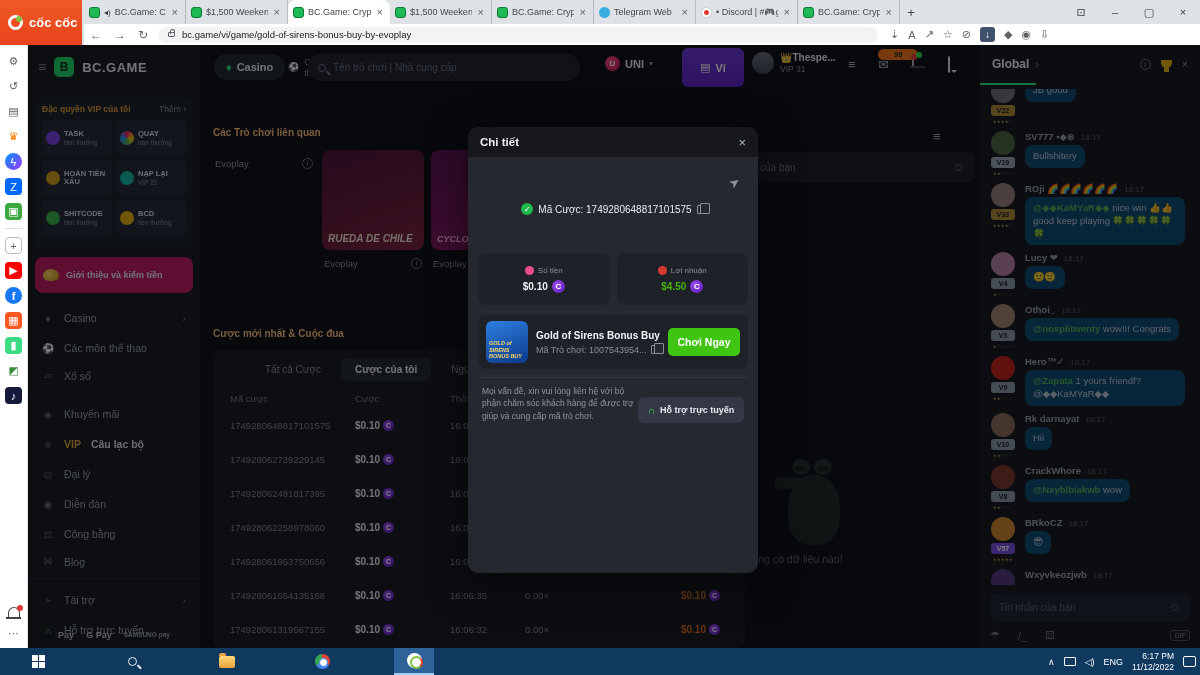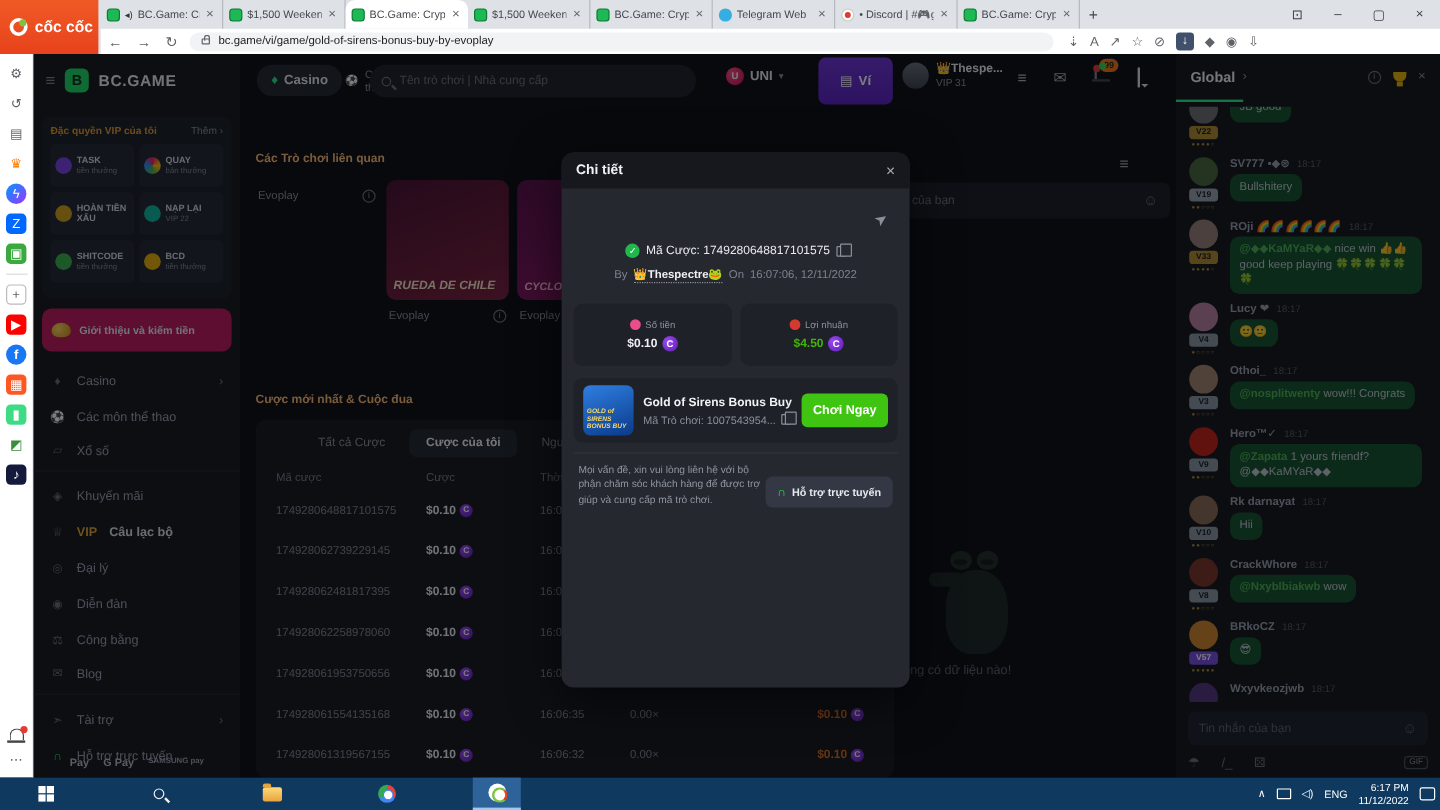--- a/index.html
+++ b/index.html
@@ -73,21 +73,21 @@
   .mag{width:8px;height:8px;border:1.5px solid #6b717c;border-radius:50%;position:relative;flex:none}
   .mag:after{content:"";position:absolute;left:7px;top:7px;width:5px;height:1.5px;background:#6b717c;transform:rotate(45deg)}
   #hcur{position:absolute;left:405px;top:11px;display:flex;align-items:center;gap:5px;color:#e3e6ec;font-size:11px;font-weight:bold}
   .unicoin{width:15px;height:15px;border-radius:50%;background:radial-gradient(circle at 35% 35%,#ff4f84,#c4094d);color:#fff;font-size:8px;display:flex;align-items:center;justify-content:center}
   #hwallet{position:absolute;left:482px;top:3px;width:62px;height:39px;background:linear-gradient(180deg,#6e33d5,#5b21c2);border-radius:6px;display:flex;align-items:center;justify-content:center;gap:5px;color:#fff;font-size:11px;font-weight:bold}
   #huser{position:absolute;left:552px;top:7px;display:flex;align-items:center;gap:6px}
   .hav{width:22px;height:22px;border-radius:50%;background:linear-gradient(180deg,#6a6f78,#3c4049)}
   #huser .un{color:#e8ebf0;font-size:10px;font-weight:bold;line-height:1.2}
   #huser .uv{color:#8a9099;font-size:8.5px}
   .hic{position:absolute;top:12px;color:#aab0ba;font-size:13px}
-  .badge99{position:absolute;left:716px;top:4px;background:#f97316;color:#0b2d14;font-size:7.5px;font-weight:bold;border-radius:7px;padding:1px 4px}
+  .badge99{position:absolute;left:678px;top:4px;background:#f97316;color:#0b2d14;font-size:7.5px;font-weight:bold;border-radius:7px;padding:1px 16px}
   .dotg{position:absolute;left:716px;top:7px;width:6px;height:6px;border-radius:50%;background:#2ddc4b}
   .bub{width:13px;height:10px;border:1.5px solid #d9dde4;border-radius:3px;position:relative}
   .bub:after{content:"";position:absolute;left:2px;bottom:-4px;border:3px solid transparent;border-top-color:#d9dde4}
   .h1{position:absolute;color:#fdba74;font-size:10px;font-weight:bold}
   .gcard{position:absolute;width:102px}
   .gimg{height:100px;border-radius:8px;display:flex;align-items:flex-end;padding:6px;font-weight:bold;font-style:italic;line-height:1.05}
   .gfoot{height:26px;display:flex;align-items:center;justify-content:space-between;color:#8a9099;font-size:9.5px;padding:0 2px}
   .icirc{width:11px;height:11px;border:1px solid #6a7078;border-radius:50%;font-size:7px;display:flex;align-items:center;justify-content:center;font-style:normal}
   #betpanel{position:absolute;left:13px;top:305px;width:532px;height:298px;background:#15171c;border-radius:8px}
   #bettabs{display:flex;gap:6px;padding:8px 10px 4px 38px}
@@ -128,21 +128,21 @@
   .cmsg{display:flex;gap:7px}
   .cmsg.clip{margin-top:-14px}
   .cleft{width:30px;display:flex;flex-direction:column;align-items:center;gap:2px;flex:none}
   .cav{width:24px;height:24px;border-radius:50%}
   .clvl{min-width:24px;padding:0 2px;height:11px;border-radius:3px;font-size:7px;font-weight:bold;display:flex;align-items:center;justify-content:center}
   .cstars{font-size:5px;color:#a8893a;letter-spacing:1px}
   .cright{flex:1;min-width:0}
   .cnrow{display:flex;align-items:baseline;gap:6px;height:14px}
   .cname{color:#9aa2ae;font-size:9.5px;font-weight:bold;white-space:nowrap;overflow:hidden}
   .ctime{color:#555c66;font-size:8px;flex:none}
-  .cbubble{background:#14532d;border-radius:8px;padding:5px 8px;font-size:9.5px;color:#c3c8d2;display:inline-block;max-width:160px;line-height:1.35;word-wrap:break-word}
+  .cbubble{background:#0c4a6e;border-radius:8px;padding:5px 8px;font-size:9.5px;color:#c3c8d2;display:inline-block;max-width:160px;line-height:1.35;word-wrap:break-word}
   .cmention{color:#4caf50;font-weight:bold}
   #chatinput{position:absolute;left:10px;top:548px;width:200px;height:28px;background:#1d2129;border-radius:6px;display:flex;align-items:center;padding:0 9px;color:#5b626e;font-size:10px}
   #chatinput .sm{margin-left:auto;font-size:12px}
   #chatbar{position:absolute;left:10px;top:584px;width:200px;display:flex;align-items:center;gap:18px;color:#6a7078;font-size:11px}
   #chatbar .gifb{margin-left:auto;border:1px solid #4a505a;border-radius:3px;font-size:7px;padding:1px 3px;color:#8a9099}
   
   #dim{position:absolute;left:0;top:0;width:1172px;height:603px;background:rgba(4,6,10,.52);z-index:40}
   #modal{position:absolute;left:440px;top:82px;width:290px;height:446px;background:#26282f;border-radius:10px;z-index:50;box-shadow:0 10px 40px rgba(0,0,0,.6);overflow:hidden}
   #mhead{height:30px;background:#17181d;display:flex;align-items:center;justify-content:space-between;padding:0 12px;border-radius:10px 10px 0 0}
   #mhead .mt{color:#f0f2f6;font-size:11.5px;font-weight:bold}
@@ -728,26 +728,20 @@
     <div id="mhead">
       <span class="mt">Chi tiết</span>
       <span class="mx">×</span>
     </div>
     <span id="mshare">➤</span>
     <div id="midrow">
       <span class="shieldok">✓</span>
       <span>Mã Cược: 1749280648817101575</span>
       <span class="cpy"></span>
     </div>
-    <div id="mbyrow">
-      <span>By</span>
-      <span class="mu">👑Thespectre🐸</span>
-      <span>On</span>
-      <span>16:07:06, 12/11/2022</span>
-    </div>
     <div id="mstats">
       <div class="scard">
         <span class="sl">
             <i class="sico" style="background:#e84f8a;border-radius:50%"></i>
             <span>Số tiền</span>
           </span>
         <span class="sv">
             <span>$0.10</span>
             <i class="coin">C</i>
           </span>

